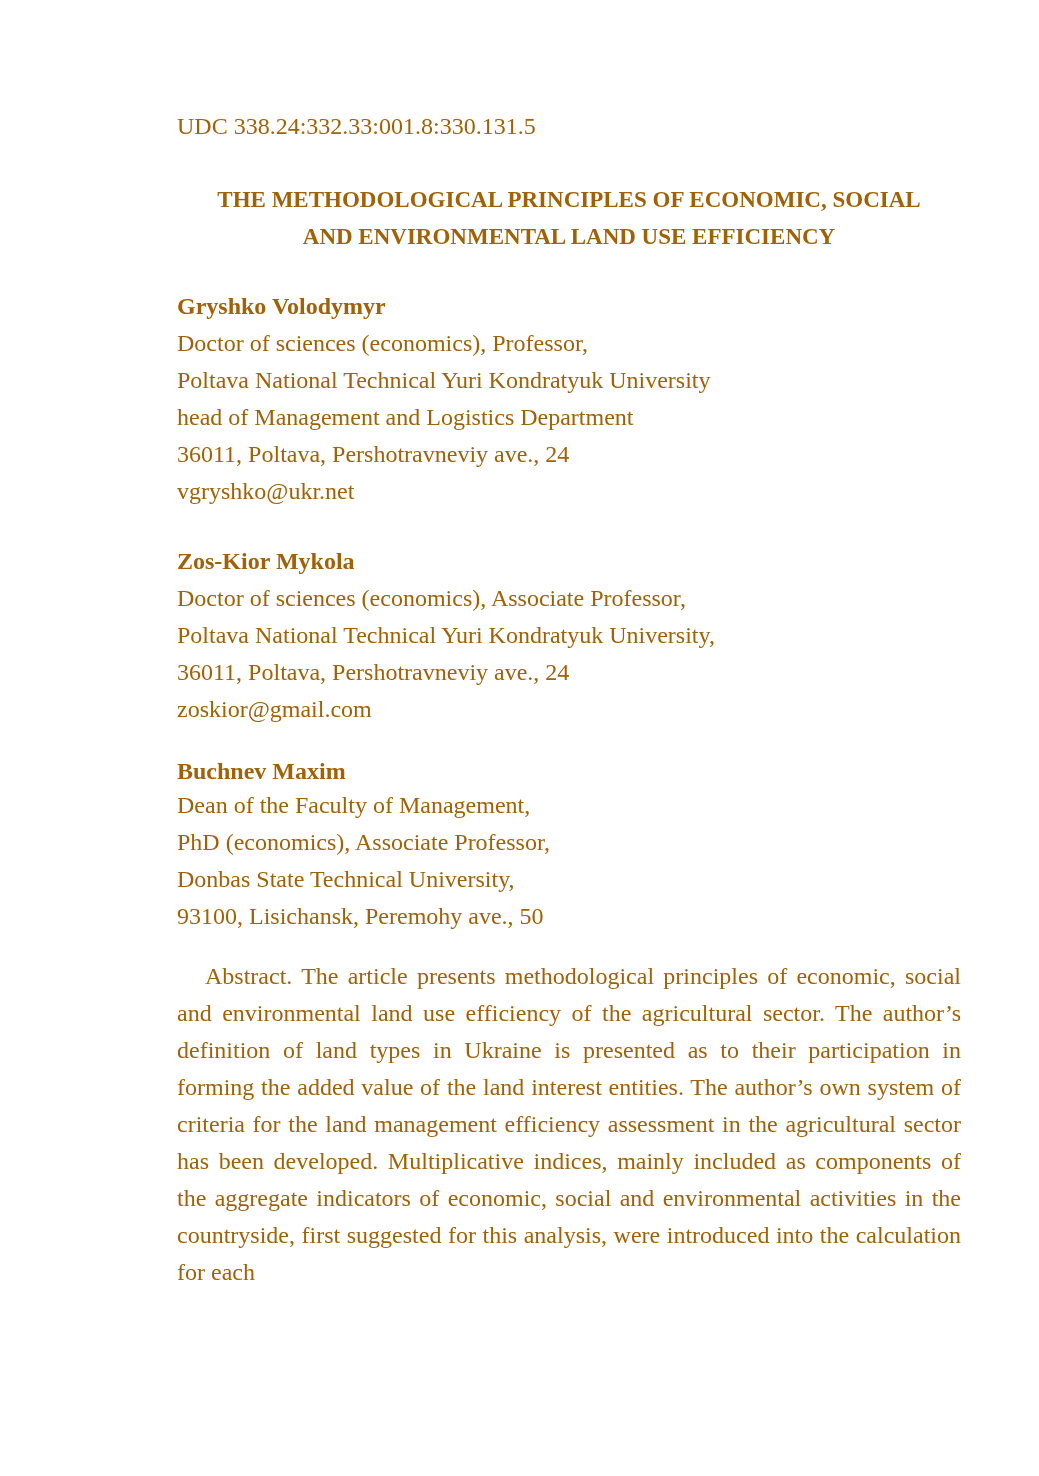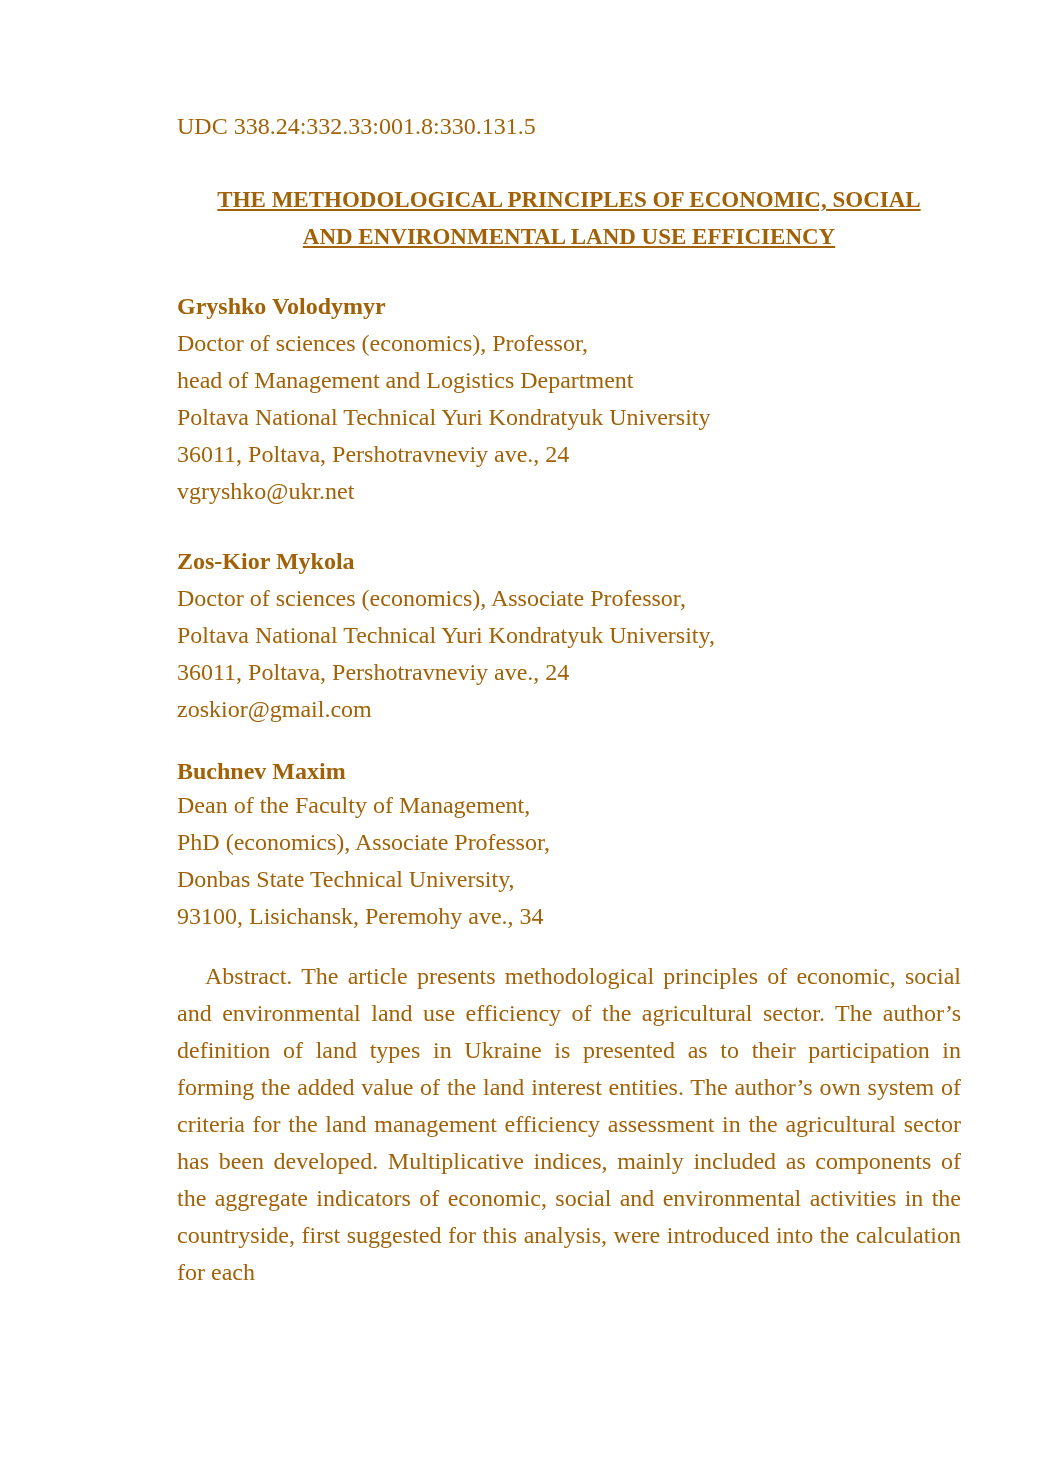--- a/index.html
+++ b/index.html
@@ -23,21 +23,20 @@
   .udc {
     line-height: 37px;
     white-space: nowrap;
   }
   .paper-title {
     margin-top: 36px;
     font-weight: bold;
     font-size: 23px;
     line-height: 37px;
     text-align: center;
-    text-decoration: underline;
   }
   .paper-title .title-line {
     white-space: nowrap;
   }
   .author-block {
     line-height: 37px;
   }
   .author-block.first  { margin-top: 33px; }
   .author-block.second { margin-top: 33px; }
   .author-block.third  { margin-top: 28px; }
@@ -68,37 +67,37 @@
   <div class="udc">UDC 338.24:332.33:001.8:330.131.5</div>
 
   <div class="paper-title">
     <div class="title-line">THE METHODOLOGICAL PRINCIPLES OF ECONOMIC, SOCIAL</div>
     <div class="title-line">AND ENVIRONMENTAL LAND USE EFFICIENCY</div>
   </div>
 
   <div class="author-block first">
     <div class="author-name author-line">Gryshko Volodymyr</div>
     <div class="author-line">Doctor of sciences (economics), Professor,</div>
+    <div class="author-line">Poltava National Technical Yuri Kondratyuk University</div>
     <div class="author-line">head of Management and Logistics Department</div>
-    <div class="author-line">Poltava National Technical Yuri Kondratyuk University</div>
     <div class="author-line">36011, Poltava, Pershotravneviy ave., 24</div>
     <div class="author-line">vgryshko@ukr.net</div>
   </div>
 
   <div class="author-block second">
     <div class="author-name author-line">Zos-Kior Mykola</div>
     <div class="author-line">Doctor of sciences (economics), Associate Professor,</div>
     <div class="author-line">Poltava National Technical Yuri Kondratyuk University,</div>
     <div class="author-line">36011, Poltava, Pershotravneviy ave., 24</div>
     <div class="author-line">zoskior@gmail.com</div>
   </div>
 
   <div class="author-block third">
     <div class="author-name author-line">Buchnev Maxim</div>
     <div class="author-line">Dean of the Faculty of Management,</div>
     <div class="author-line">PhD (economics), Associate Professor,</div>
     <div class="author-line">Donbas State Technical University,</div>
-    <div class="author-line">93100, Lisichansk, Peremohy ave., 34</div>
+    <div class="author-line">93100, Lisichansk, Peremohy ave., 50</div>
   </div>
 
   <p class="abstract"><span class="abstract-label">Abstract.</span><span> The article presents methodological principles of economic, social and environmental land use efficiency of the agricultural sector. The author’s definition of land types in Ukraine is presented as to their participation in forming the added value of the land interest entities. The author’s own system of criteria for the land management efficiency assessment in the agricultural sector has been developed. Multiplicative indices, mainly included as components of the aggregate indicators of economic, social and environmental activities in the countryside, first suggested for this analysis, were introduced into the calculation for each</span></p>
 
 </div>
 
 </body></html>

